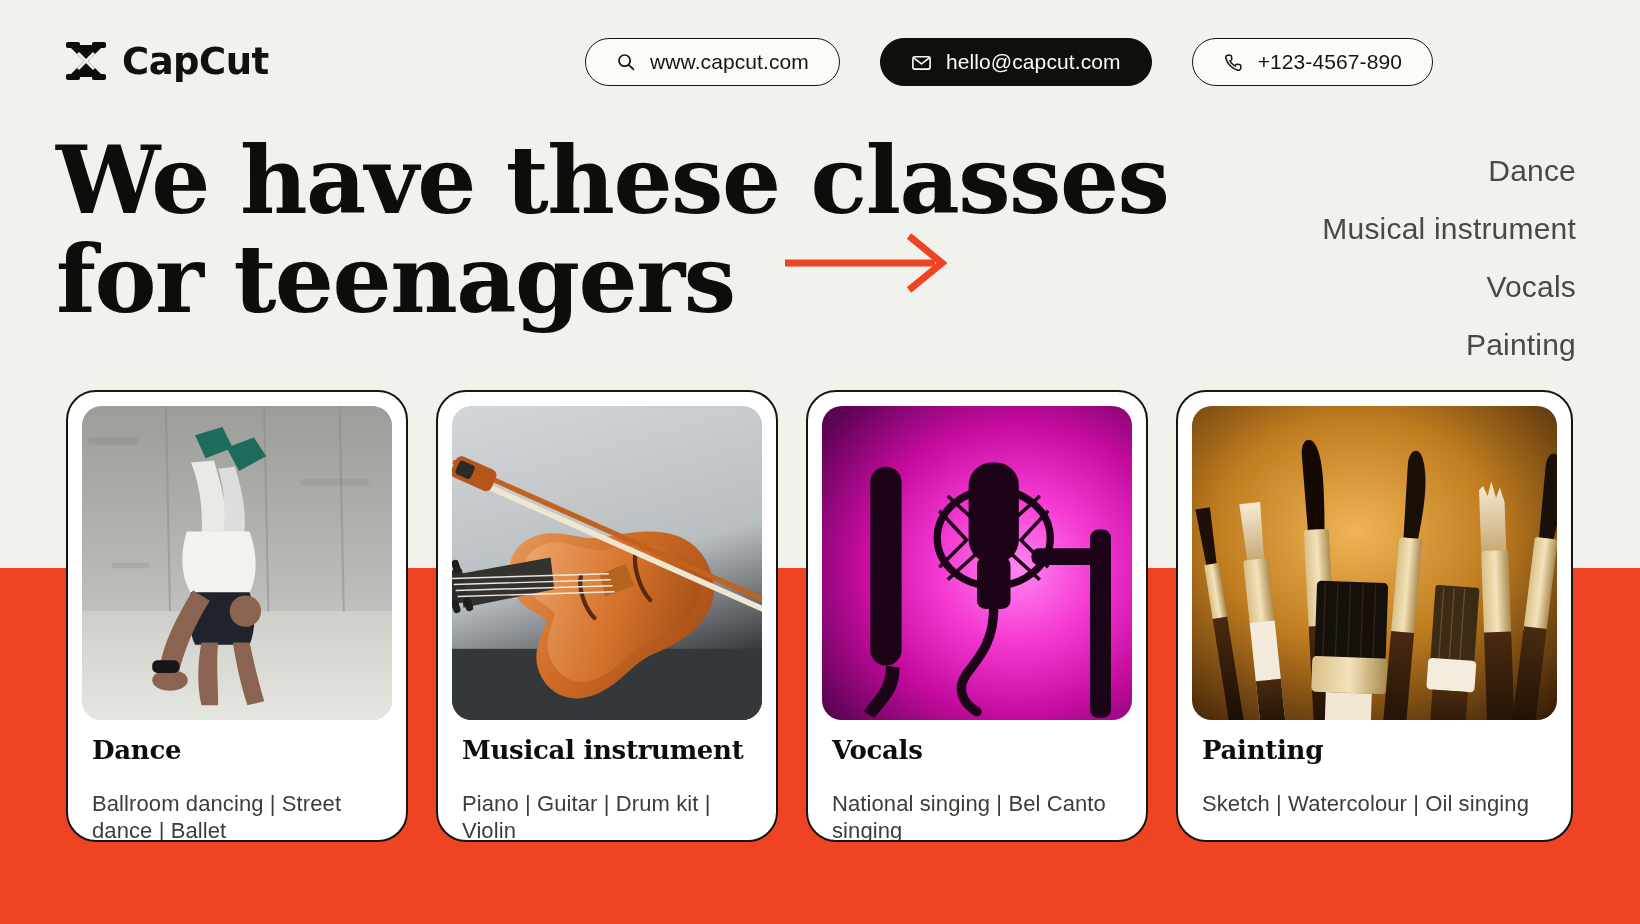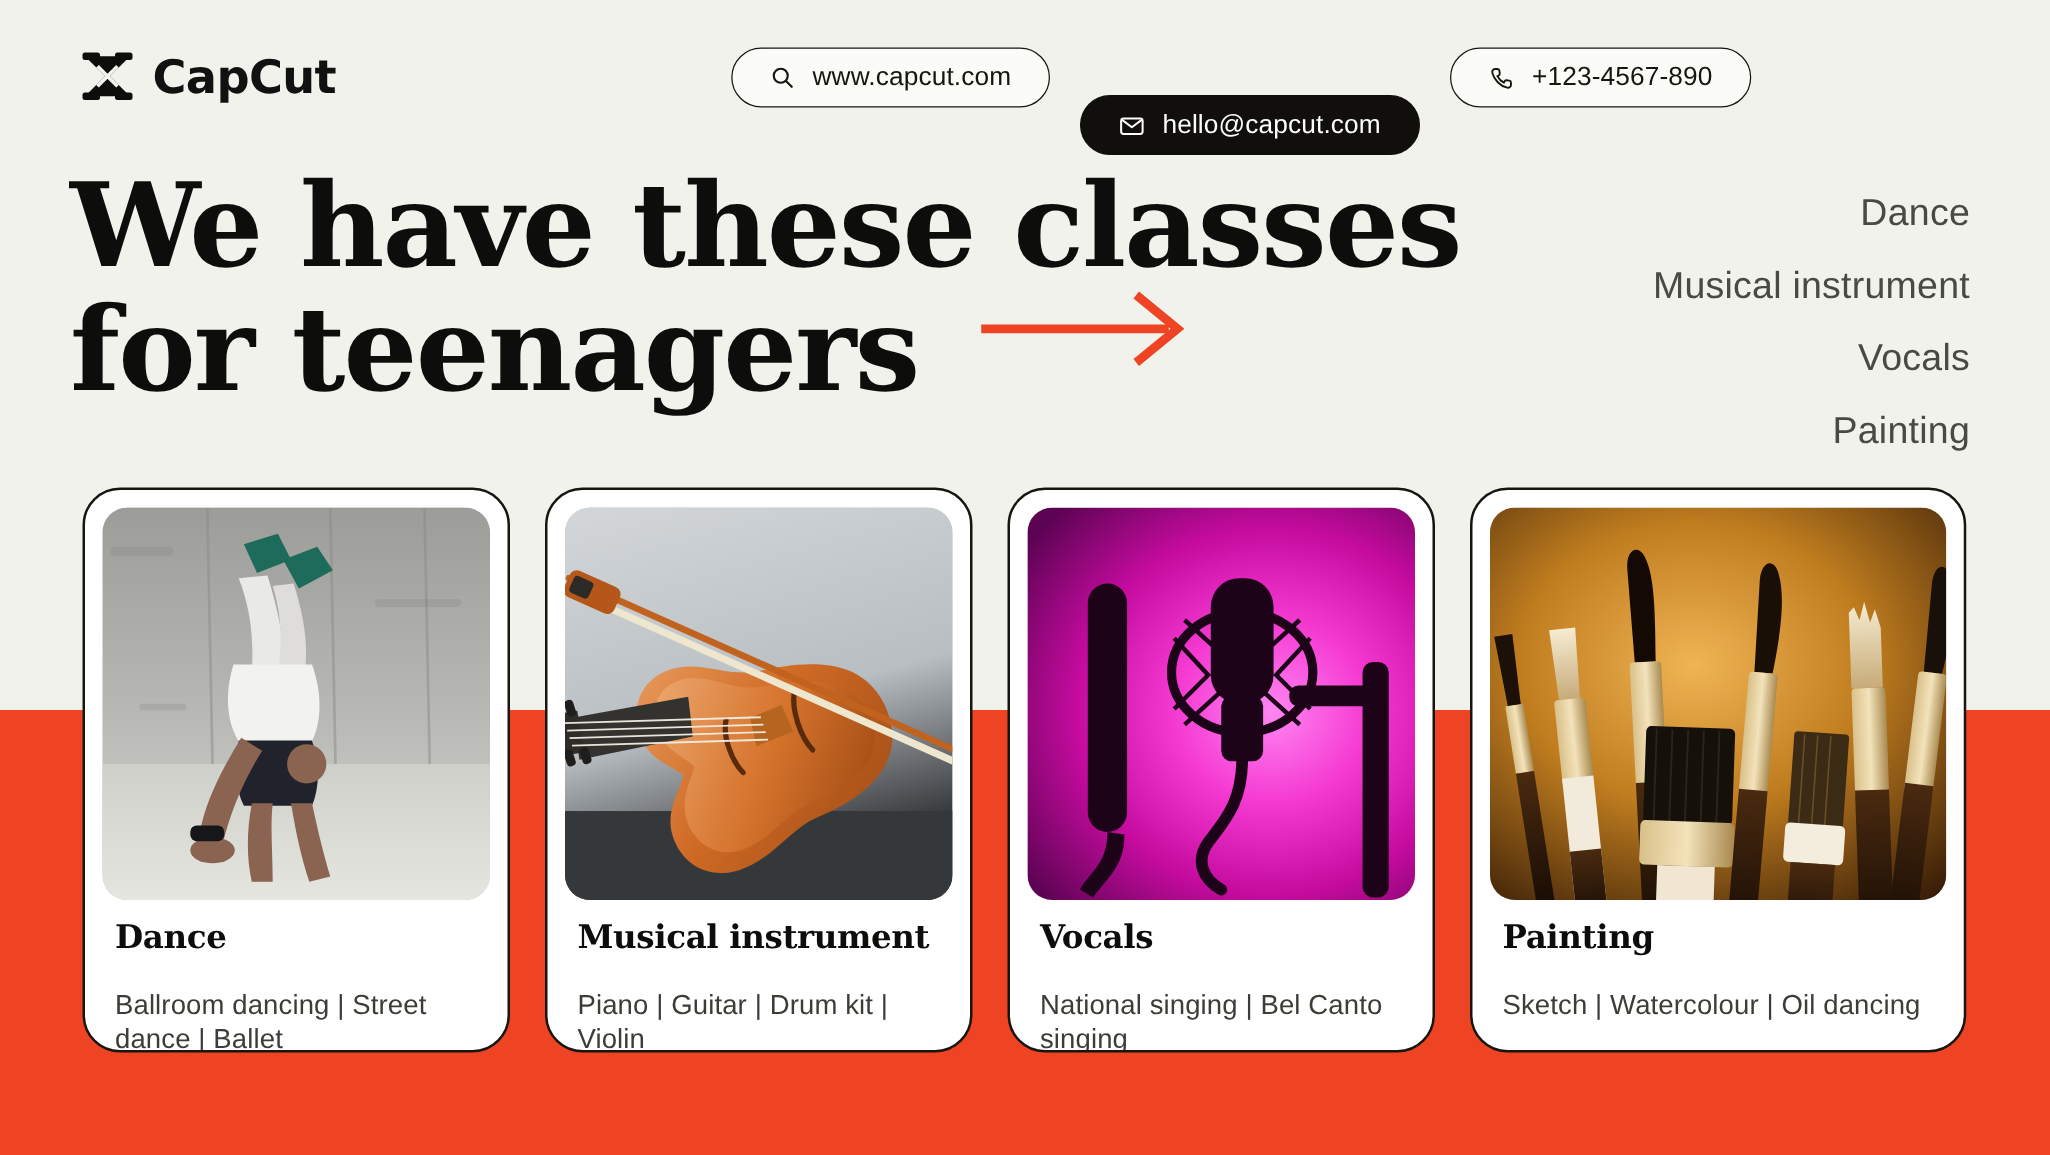--- a/index.html
+++ b/index.html
@@ -44,22 +44,22 @@
     font-weight:bold;
     letter-spacing:-0.5px;
     color:#111;
     line-height:1;
   }
 
   .contact-row {
     position:absolute;
     left:585px; top:38px;
     display:flex;
-    align-items:flex-start;
-    gap:24px;
+    align-items:center;
+    gap:40px;
   }
   .pill {
     display:flex;
     align-items:center;
     gap:14px;
     height:48px;
     padding:0 30px;
     border-radius:26px;
     font-size:21px;
     letter-spacing:0.1px;
@@ -67,21 +67,20 @@
   }
   .pill.light {
     background:#fbfbf7;
     border:1.6px solid #16150f;
     color:#16150f;
   }
   .pill.dark {
     background:#100f0b;
     border:1.6px solid #100f0b;
     color:#fdfdfa;
-    margin-top:38px;
   }
   .pill svg { flex:none; display:block; }
 
   
   .headline {
     position:absolute;
     left:56px; top:132px;
     width:1120px;
     font-family:"DejaVu Serif", serif;
     font-weight:bold;
@@ -484,18 +483,18 @@
               <rect x="334" y="126" width="22" height="92" rx="3" fill="url(#ferrule)"></rect>
               <rect x="334" y="212" width="22" height="120" fill="url(#handleDark)"></rect>
             </g>
           </g>
 
           <rect width="370" height="300" fill="none"></rect>
         </svg>
       </div>
       <div class="card-body">
         <div class="card-title">Painting</div>
-        <div class="card-desc">Sketch | Watercolour | Oil dancing</div>
+        <div class="card-desc">Sketch | Watercolour | Oil singing</div>
       </div>
     </div>
 
   </div>
 </div>
 
 </body></html>

